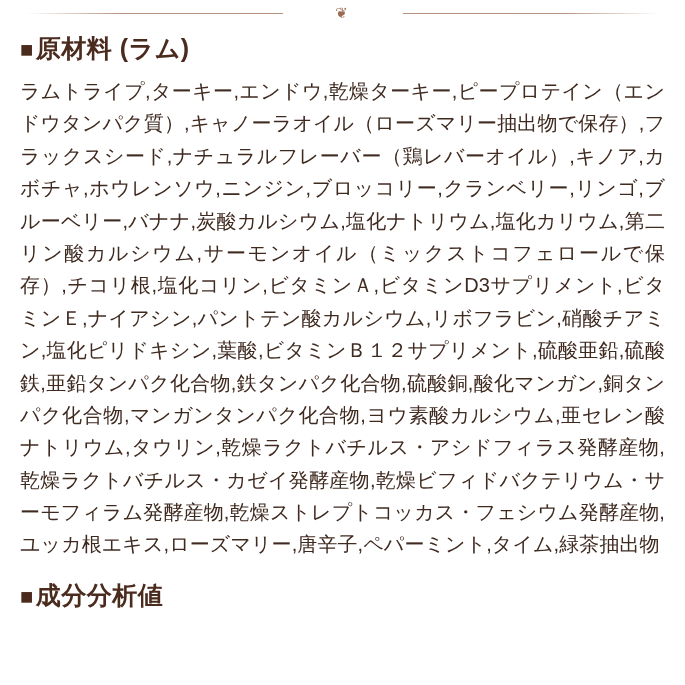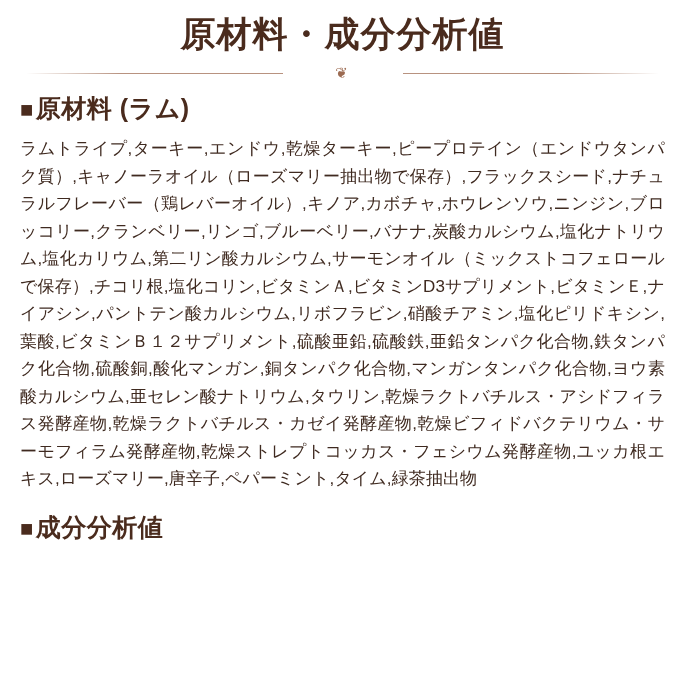--- a/index.html
+++ b/index.html
@@ -65,41 +65,40 @@
     color: #4a2b1d;
     margin: 6px 0 10px 2px;
     letter-spacing: 0.5px;
     font-family: "Liberation Sans", "DejaVu Sans", sans-serif;
   }
   .section-heading .mark {
     font-size: 22px;
     margin-right: 2px;
   }
   .body-text {
-    font-size: 17px;
+    font-size: 20px;
     line-height: 1.62;
     color: #3f2a20;
     text-align: justify;
     letter-spacing: 0.1px;
     margin: 0 2px;
     word-break: break-all;
   }
   .ingredients-block {
     margin-bottom: 18px;
   }
   .analysis-block {
     margin-top: 4px;
   }
 </style>
 </head>
 <body>
 
 <div class="page">
 
-  <div class="main-title">原材料・成分分析値</div>
 
   <div class="divider">
     <div class="line"></div>
     <div class="ornament">❦</div>
   </div>
 
   <div class="ingredients-block">
     <div class="section-heading">
       <span class="mark">■</span><span>原材料 (ラム)</span>
     </div>

